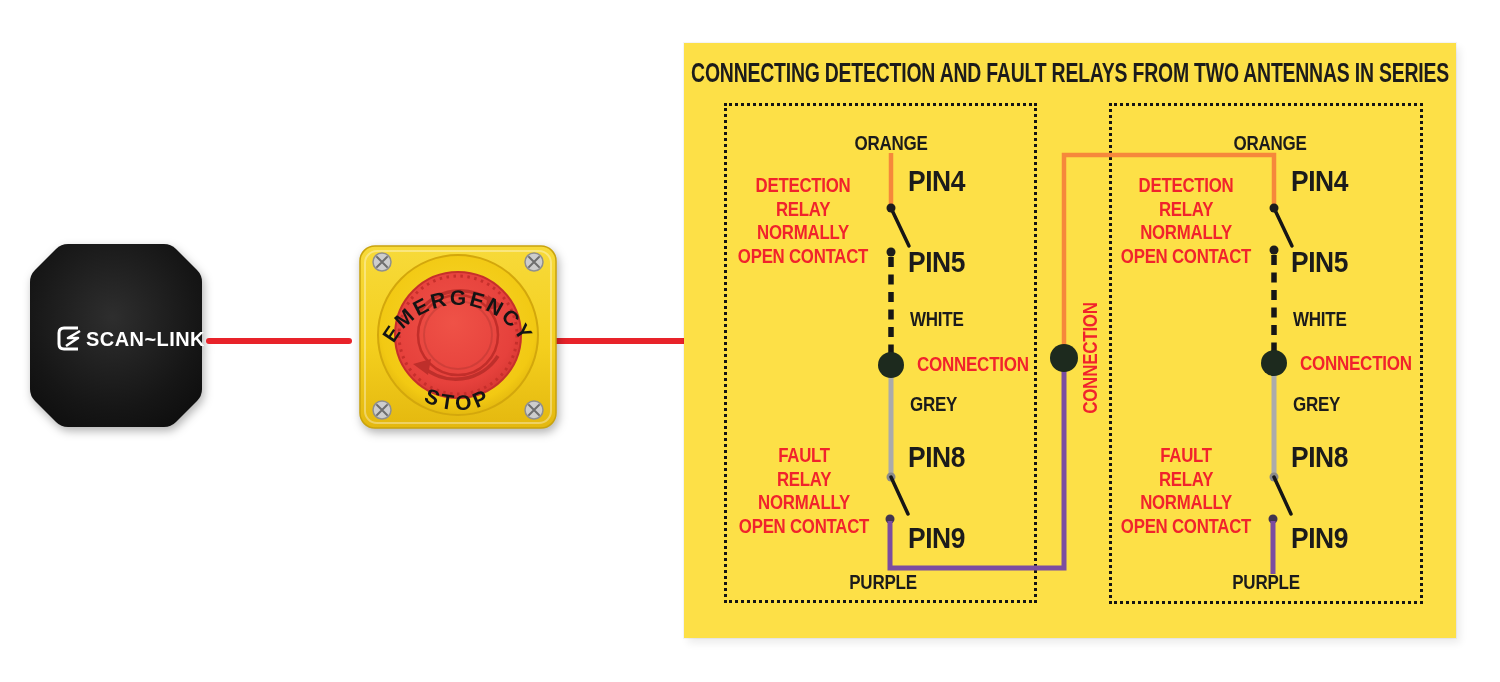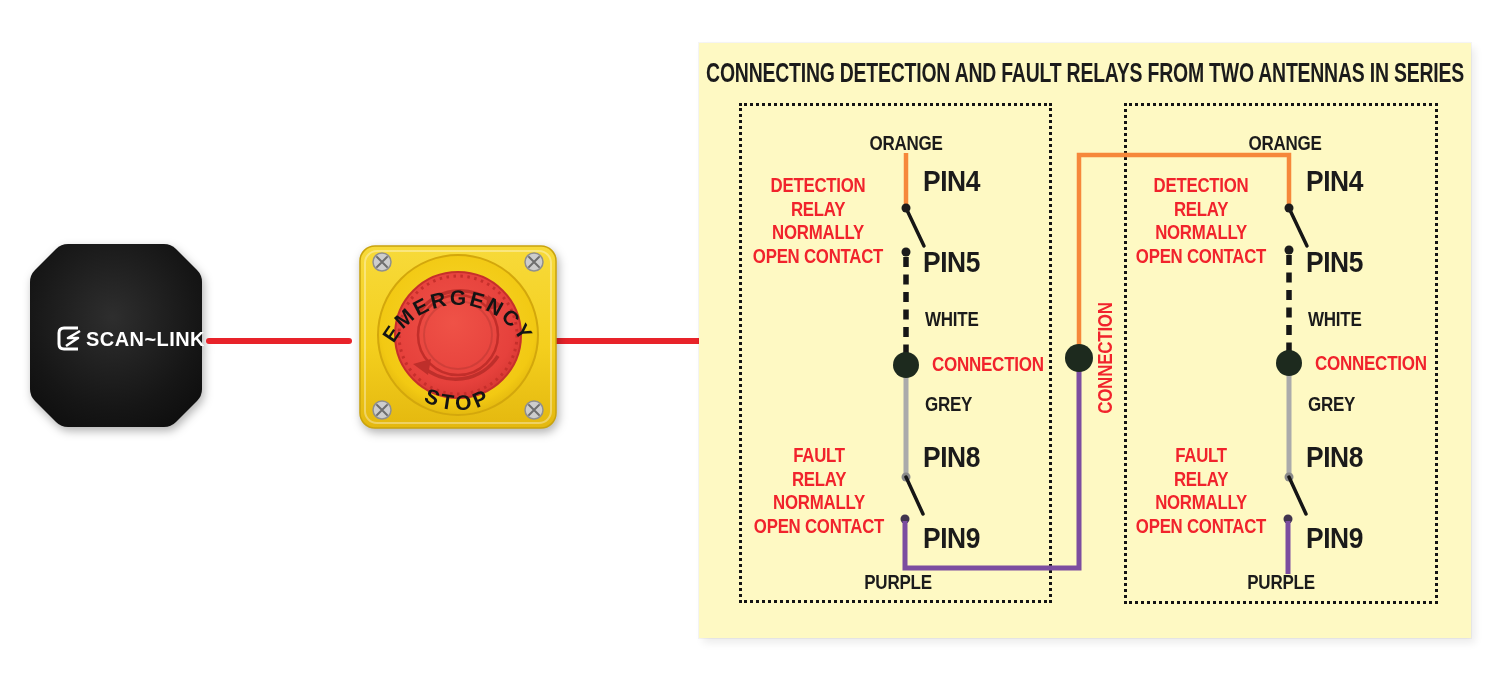--- a/index.html
+++ b/index.html
@@ -7,21 +7,21 @@
          font-family:"Liberation Sans",sans-serif;}
 
   
   .antenna{position:absolute;left:22px;top:237px;filter:drop-shadow(2px 4px 5px rgba(0,0,0,.30));}
   .estop{position:absolute;left:356px;top:238px;filter:drop-shadow(2px 4px 5px rgba(0,0,0,.30));}
   .conn-wire{position:absolute;top:338px;height:6px;border-radius:3px;background:#E8232A;}
   .wire-left{left:206px;width:146px;}
   .wire-right{left:535px;width:173px;}
 
   
-  .panel{position:absolute;left:699px;top:43px;width:772px;height:595px;background:#fef9c3;
+  .panel{position:absolute;left:684px;top:43px;width:772px;height:595px;background:#fde047;
          box-shadow:0 0 0 1px rgba(0,0,0,.04),4px 5px 8px rgba(0,0,0,.08);}
   .dashed-box{position:absolute;border:3.2px dotted #141414;}
   .box1{left:40px;top:60px;width:307px;height:494px;}
   .box2{left:425px;top:60px;width:308px;height:495px;}
   .wires{position:absolute;left:0;top:0;width:772px;height:595px;}
 
   
   .lbl{position:absolute;font-weight:700;white-space:nowrap;color:#1b1b1b;letter-spacing:-.3px;}
   .red{color:#F1232C;}
   .title{font-size:27px;transform:translate(-50%,-50%) scaleX(.72);}

